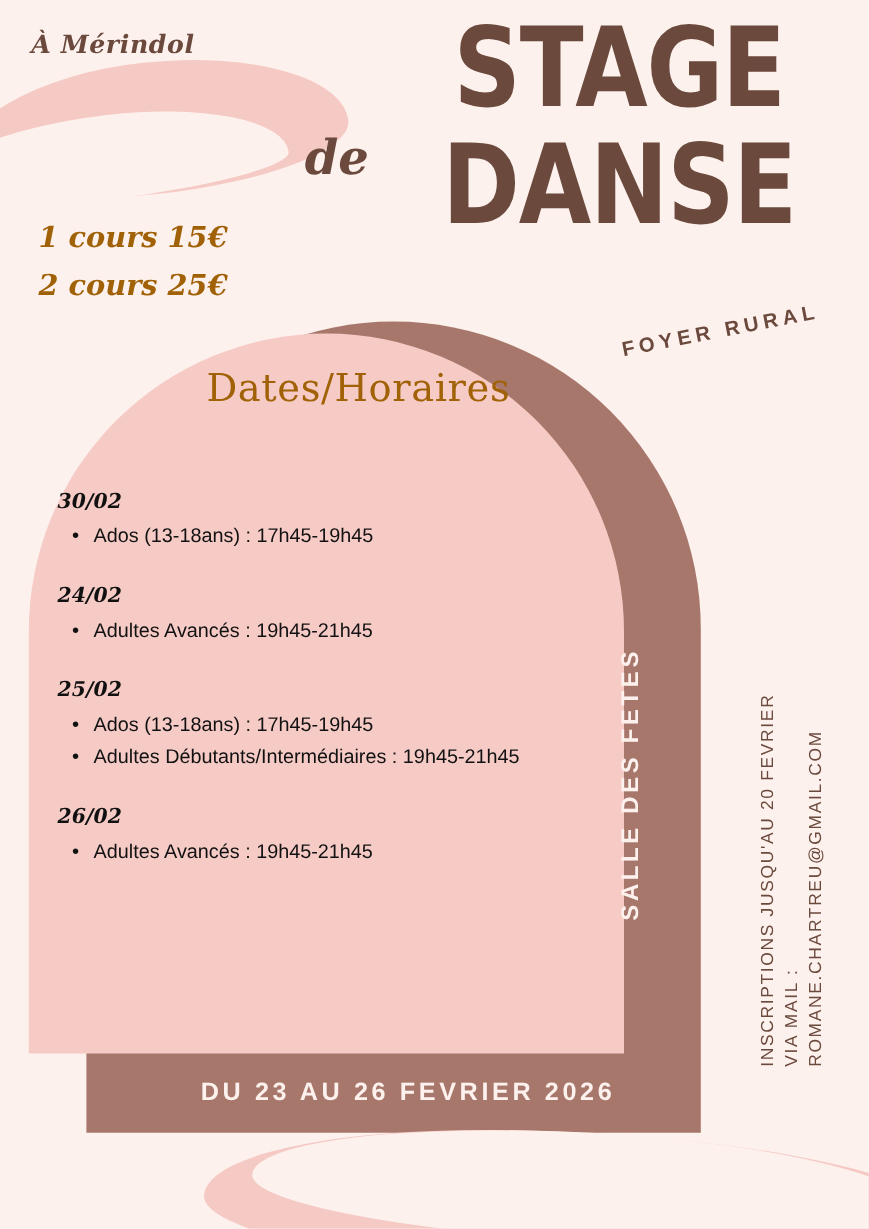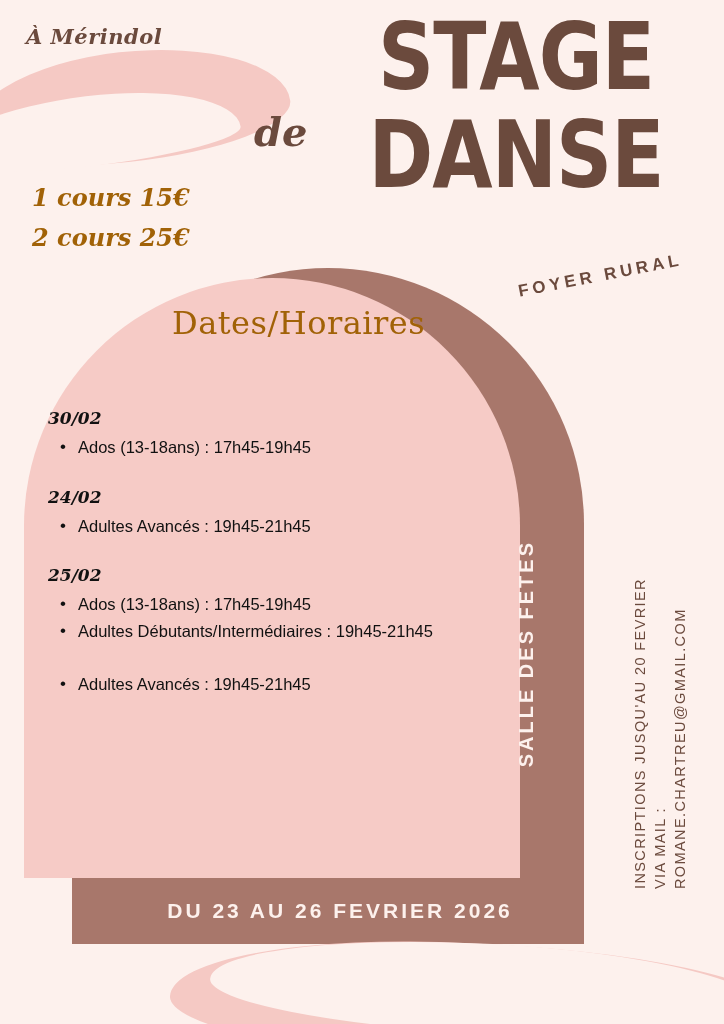--- a/index.html
+++ b/index.html
@@ -291,20 +291,21 @@
 
     <div class="sched-group">
       <div class="sched-date">25/02</div>
       <ul class="sched-list">
         <li class="sched-item">Ados (13-18ans) : 17h45-19h45</li>
         <li class="sched-item">Adultes Débutants/Intermédiaires : 19h45-21h45</li>
       </ul>
     </div>
 
     <div class="sched-group">
+      <div class="sched-date">26/02</div>
       <ul class="sched-list">
         <li class="sched-item">Adultes Avancés : 19h45-21h45</li>
       </ul>
     </div>
 
   </div>
 
   <div class="salle">SALLE DES FETES</div>
 
   <div class="contact">

